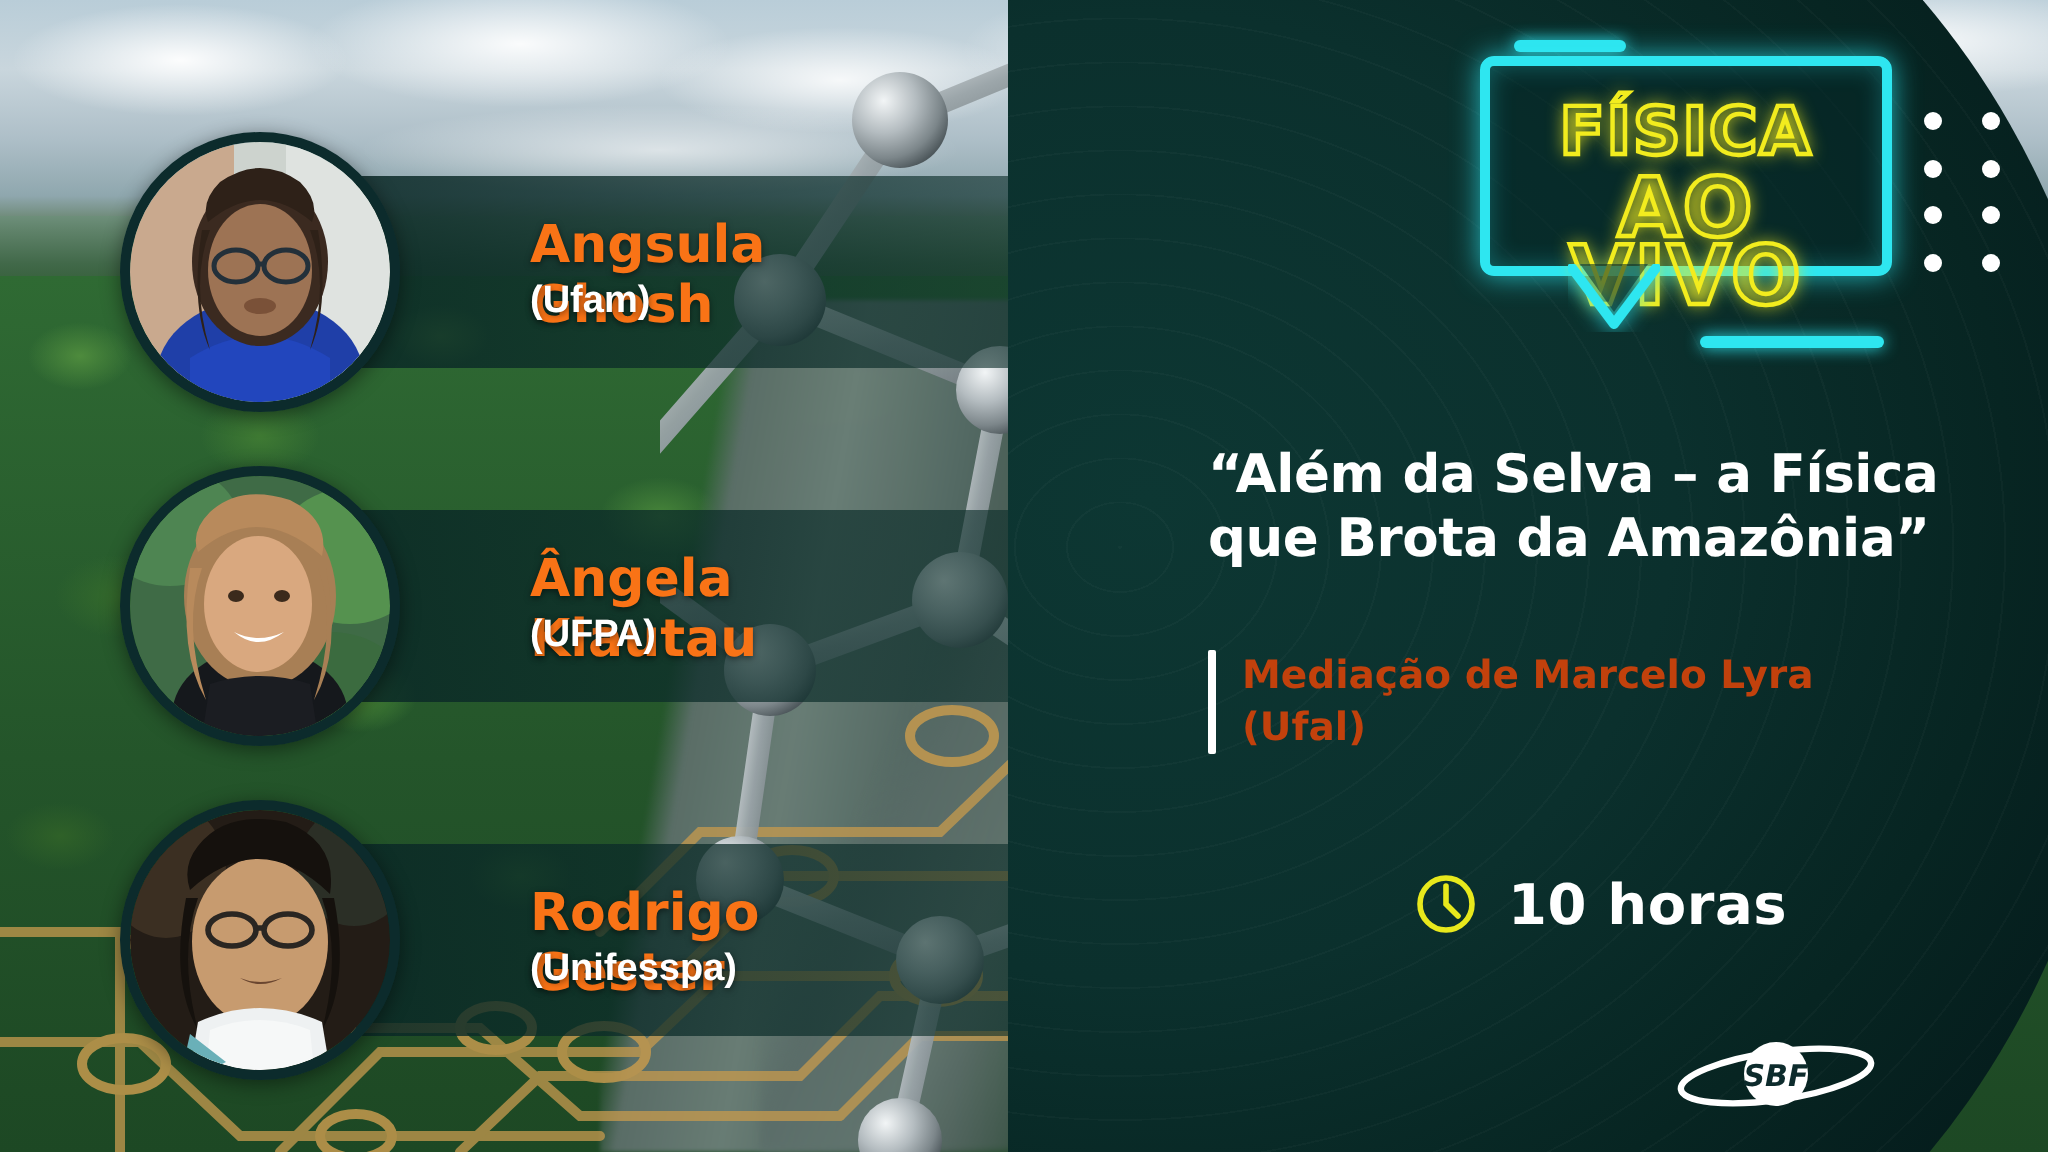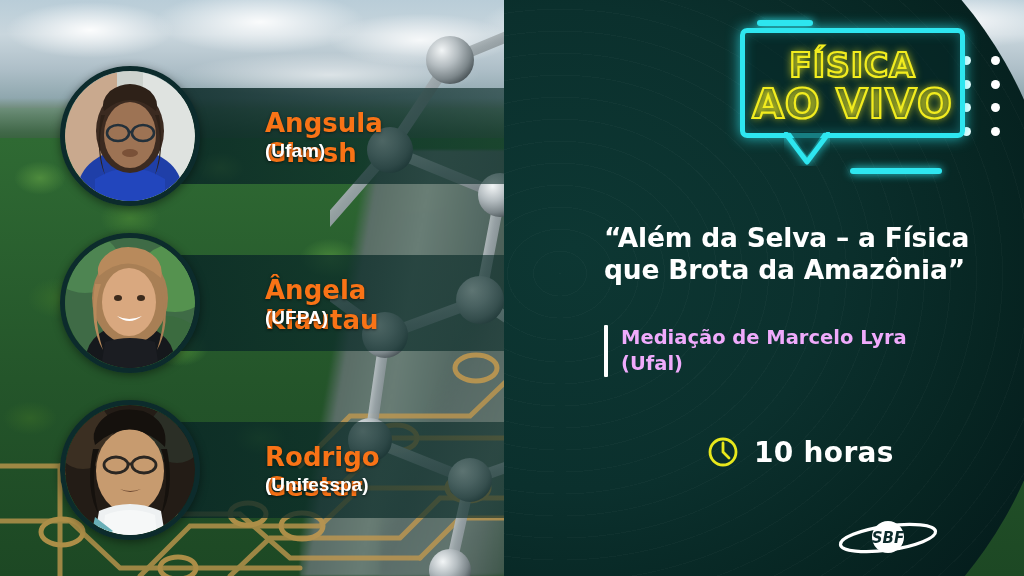--- a/index.html
+++ b/index.html
@@ -61,21 +61,21 @@
   .panel-rings{position:absolute;right:-40px;top:-120px;width:700px;height:820px;border-radius:50%;
       background:repeating-radial-gradient(ellipse at 28% 48%,rgba(255,255,255,.022) 0 1px,transparent 1px 26px);}
 
   
   .dots{position:absolute;left:962px;top:56px;width:44px;height:84px;
       display:grid;grid-template-columns:repeat(2,1fr);grid-template-rows:repeat(4,1fr);
       gap:10px 14px;}
   .dots i{width:9px;height:9px;border-radius:50%;background:#fff;display:block;}
 
   
-  .bubble-wrap{position:absolute;left:740px;top:28px;width:225px;height:140px;}
+  .bubble-wrap{position:absolute;left:740px;top:28px;width:206px;height:140px;}
   .bar-top{position:absolute;left:17px;top:-8px;width:56px;height:6px;border-radius:3px;
       background:#2ee6f0;box-shadow:0 0 8px #2ee6f0;}
   .bar-bot{position:absolute;left:110px;bottom:-6px;width:92px;height:6px;border-radius:3px;
       background:#2ee6f0;box-shadow:0 0 8px #2ee6f0;}
   .bubble{position:absolute;left:0;top:0;width:100%;height:110px;
       border:5px solid #2ee6f0;border-radius:7px;box-sizing:border-box;
       background:rgba(6,40,40,.55);
       box-shadow:0 0 14px rgba(46,230,240,.75),inset 0 0 12px rgba(46,230,240,.3);}
   .tail{position:absolute;left:44px;top:104px;width:46px;height:34px;}
   .neon-line{font-weight:bold;text-align:center;letter-spacing:1px;
@@ -83,21 +83,21 @@
       text-shadow:0 0 9px rgba(242,236,30,.85);font-family:"DejaVu Sans",sans-serif;}
   #neon-1{font-size:33px;line-height:34px;margin-top:16px;}
   #neon-2{font-size:41px;line-height:34px;margin-top:4px;}
 
   
   .title{position:absolute;left:604px;top:222px;width:400px;
       color:#fff;font-weight:bold;font-size:26.5px;line-height:32px;letter-spacing:-.2px;
       font-family:"DejaVu Sans",sans-serif;}
   .mediator{position:absolute;left:604px;top:325px;width:400px;display:flex;gap:13px;}
   .mbar{width:4px;background:#fff;border-radius:1px;flex:none;}
-  .mtext{color:#f0abfc;font-weight:bold;font-size:19.5px;line-height:26px;
+  .mtext{color:#c2410c;font-weight:bold;font-size:19.5px;line-height:26px;
       font-family:"DejaVu Sans",sans-serif;}
 
   
   .when{position:absolute;left:706px;top:432px;}
   .when-row{display:flex;align-items:center;gap:14px;height:40px;}
   .when-row .lbl{color:#fff;font-weight:bold;font-size:28px;letter-spacing:.3px;
       font-family:"DejaVu Sans",sans-serif;}
 
   
   .sbf{position:absolute;left:836px;top:514px;width:105px;height:48px;}

